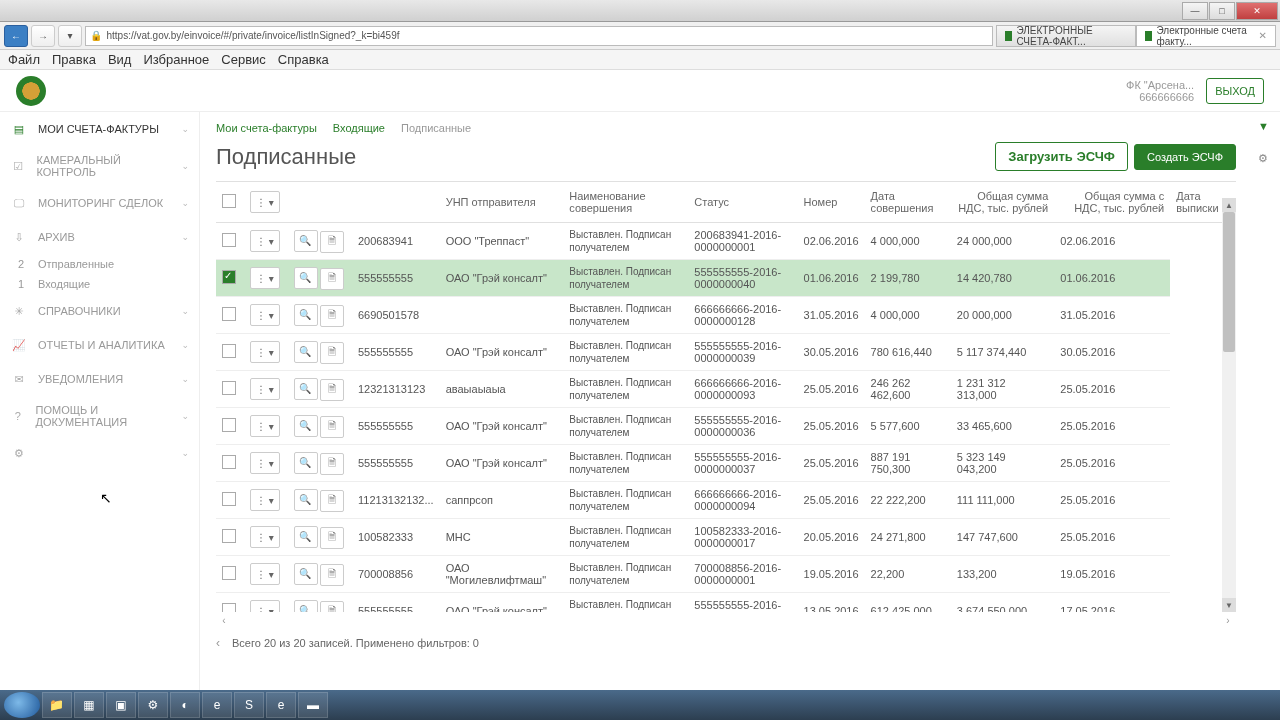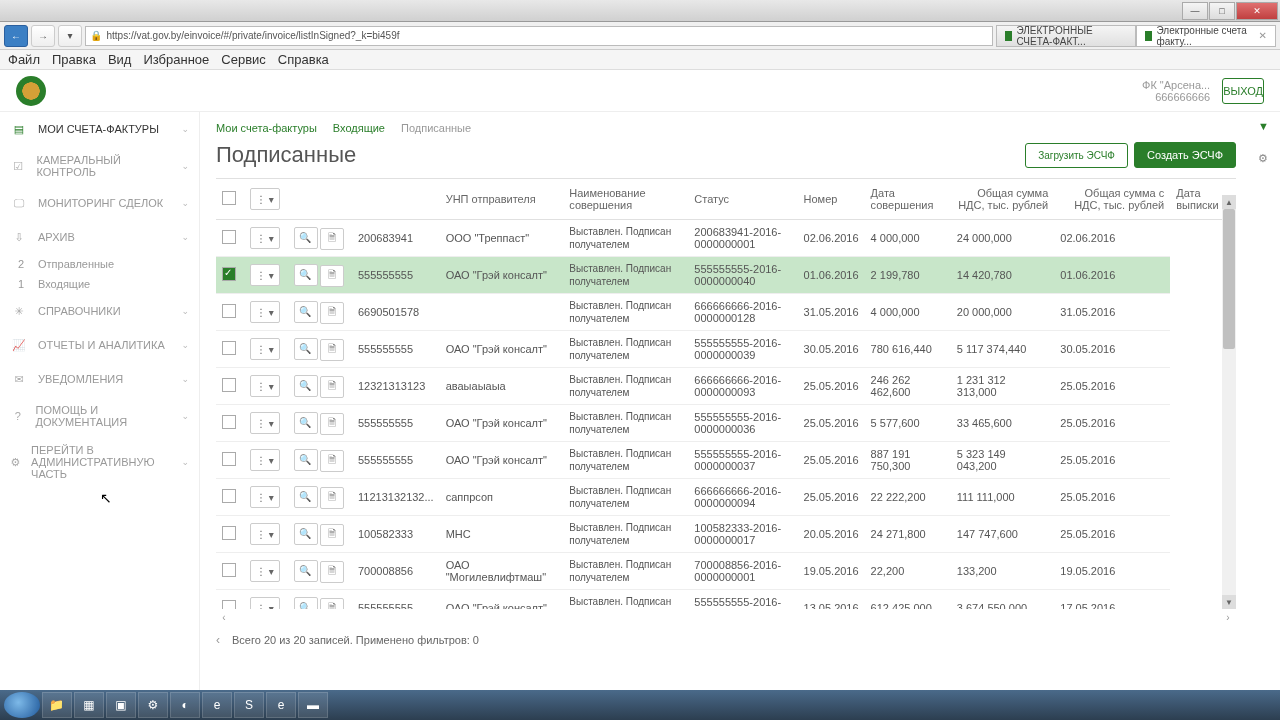--- a/index.html
+++ b/index.html
@@ -20,21 +20,21 @@
 .tab-icon{width:10px;height:10px;background:#2a7e2a;margin-right:4px;}
 .tab-close{margin-left:6px;color:#999;font-size:10px;}
 .menubar{height:20px;background:#f5f5f5;border-bottom:1px solid #ddd;display:flex;align-items:center;gap:12px;padding:0 8px;font-size:13px;color:#333;}
 
 
 .app-header{height:42px;display:flex;align-items:center;padding:0 16px;border-bottom:1px solid #eee;}
 .logo{width:30px;height:30px;border-radius:50%;background:radial-gradient(circle,#d4a037 40%,#2a7e2a 42%);margin-right:10px;}
 .app-title{color:#2a7e2a;font-size:13px;line-height:1.2;}
 .header-spacer{flex:1;}
 .user-info{text-align:right;margin-right:12px;font-size:11px;color:#999;}
-.logout{border:1px solid #2a7e2a;color:#2a7e2a;background:#fff;padding:6px 0;border-radius:3px;font-size:11px;}
+.logout{border:1px solid #2a7e2a;color:#2a7e2a;background:#fff;padding:6px 8px;border-radius:3px;font-size:11px;}
 
 
 .main{display:flex;height:calc(720px - 22px - 28px - 20px - 42px - 26px);}
 .sidebar{width:200px;background:#fff;border-right:1px solid #eee;overflow:hidden;}
 .sb-item{display:flex;align-items:center;padding:8px 10px;gap:10px;color:#999;font-size:11px;cursor:pointer;position:relative;}
 .sb-item .chev{margin-left:auto;color:#bbb;font-size:9px;}
 .sb-icon{width:18px;height:18px;display:flex;align-items:center;justify-content:center;color:#aaa;}
 .sb-item.active{color:#333;}
 .sb-item.active .sb-icon{color:#2a7e2a;}
 .sb-sub{padding-left:38px;padding-top:4px;padding-bottom:4px;font-size:11px;color:#999;position:relative;}
@@ -42,21 +42,21 @@
 
 .content{flex:1;padding:10px 16px 0 16px;overflow:hidden;position:relative;}
 .right-rail{width:28px;display:flex;flex-direction:column;align-items:center;padding-top:8px;gap:16px;}
 .right-rail .ricon{width:16px;height:16px;color:#2a7e2a;}
 
 .breadcrumb{display:flex;gap:16px;font-size:11px;color:#2a7e2a;margin-bottom:8px;}
 .breadcrumb span.cur{color:#999;}
 .page-head{display:flex;align-items:center;margin-bottom:10px;}
 .page-title{font-size:22px;font-weight:300;color:#555;}
 .head-spacer{flex:1;}
-.btn-outline{border:1px solid #2a7e2a;color:#2a7e2a;background:#fff;padding:6px 12px;border-radius:3px;font-size:10px;margin-left:6px;}
+.btn-outline{border:1px solid #2a7e2a;color:#2a7e2a;background:#fff;padding:6px 12px;border-radius:3px;font-size:13px;margin-left:6px;font-weight:bold;}
 .btn-solid{border:1px solid #2a7e2a;background:#2a7e2a;color:#fff;padding:6px 12px;border-radius:3px;font-size:11px;margin-left:6px;}
 
 
 .tbl-wrap{border-top:1px solid #e0e0e0;position:relative;}
 .tbl-scroll{max-height:430px;overflow:hidden;position:relative;}
 table{width:100%;border-collapse:collapse;font-size:11px;}
 th{text-align:left;padding:8px 6px;color:#666;font-weight:normal;background:#fff;border-bottom:1px solid #e0e0e0;position:sticky;top:0;white-space:normal;}
 td{padding:5px 6px;border-bottom:1px solid #eee;color:#555;vertical-align:middle;}
 tr.selected td{background:#c8e6c9;}
 .chk{width:14px;height:14px;border:1px solid #aaa;display:inline-block;background:#fff;}
@@ -177,21 +177,20 @@
         <span>УВЕДОМЛЕНИЯ</span>
         <span class="chev">⌄</span>
       </div>
       <div class="sb-item">
         <span class="sb-icon">?</span>
         <span>ПОМОЩЬ И ДОКУМЕНТАЦИЯ</span>
         <span class="chev">⌄</span>
       </div>
       <div class="sb-item">
         <span class="sb-icon">⚙</span>
-        <span>ПЕРЕЙТИ В АДМИНИСТРАТИВНУЮ ЧАСТЬ</span>
         <span class="chev">⌄</span>
       </div>
     </div>
 
   <div class="content">
     <div class="breadcrumb">
       <span>Мои счета-фактуры</span>
       <span>Входящие</span>
       <span class="cur">Подписанные</span>
     </div>

